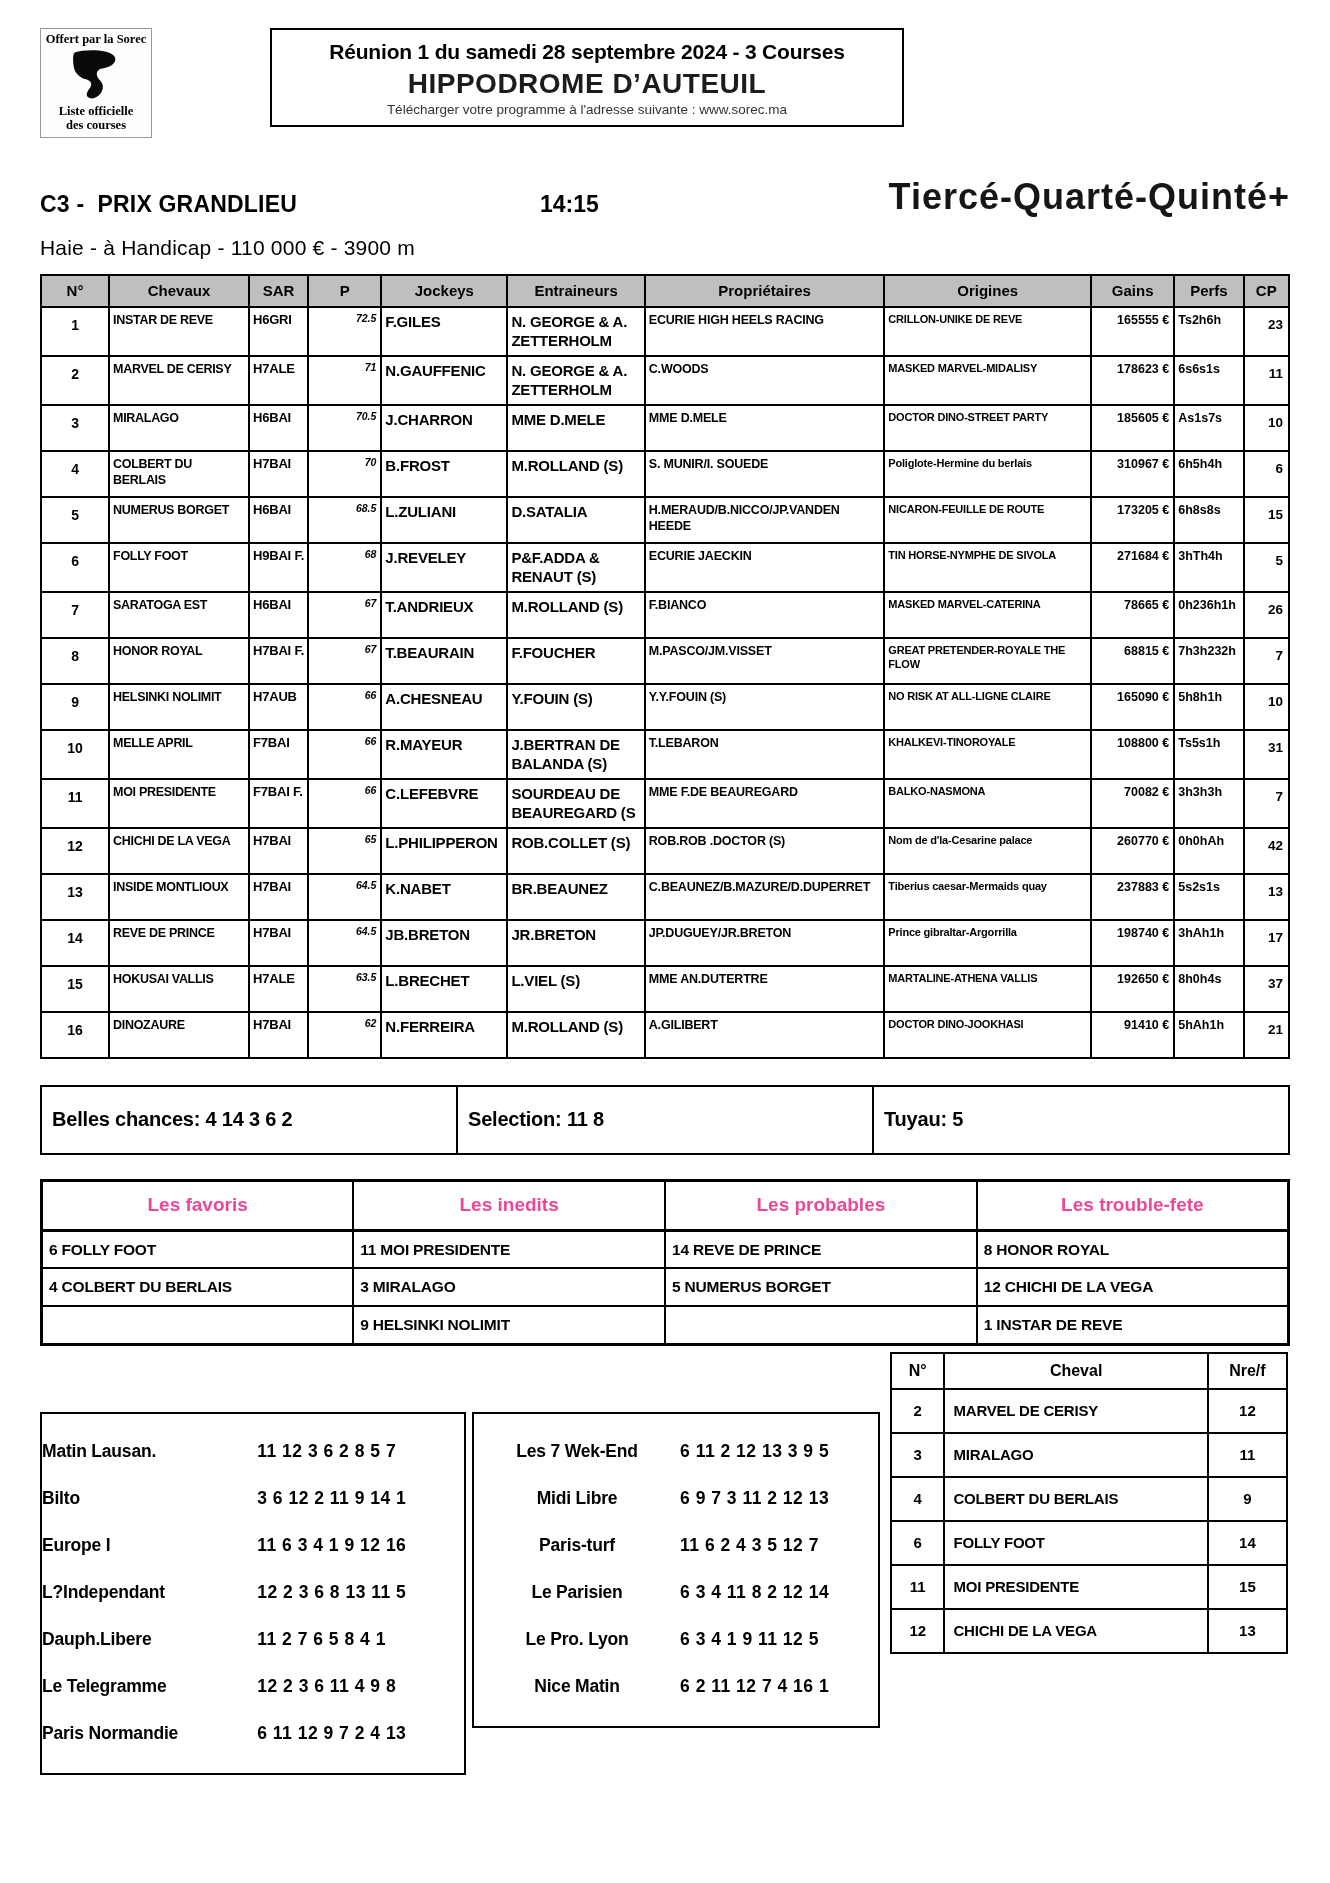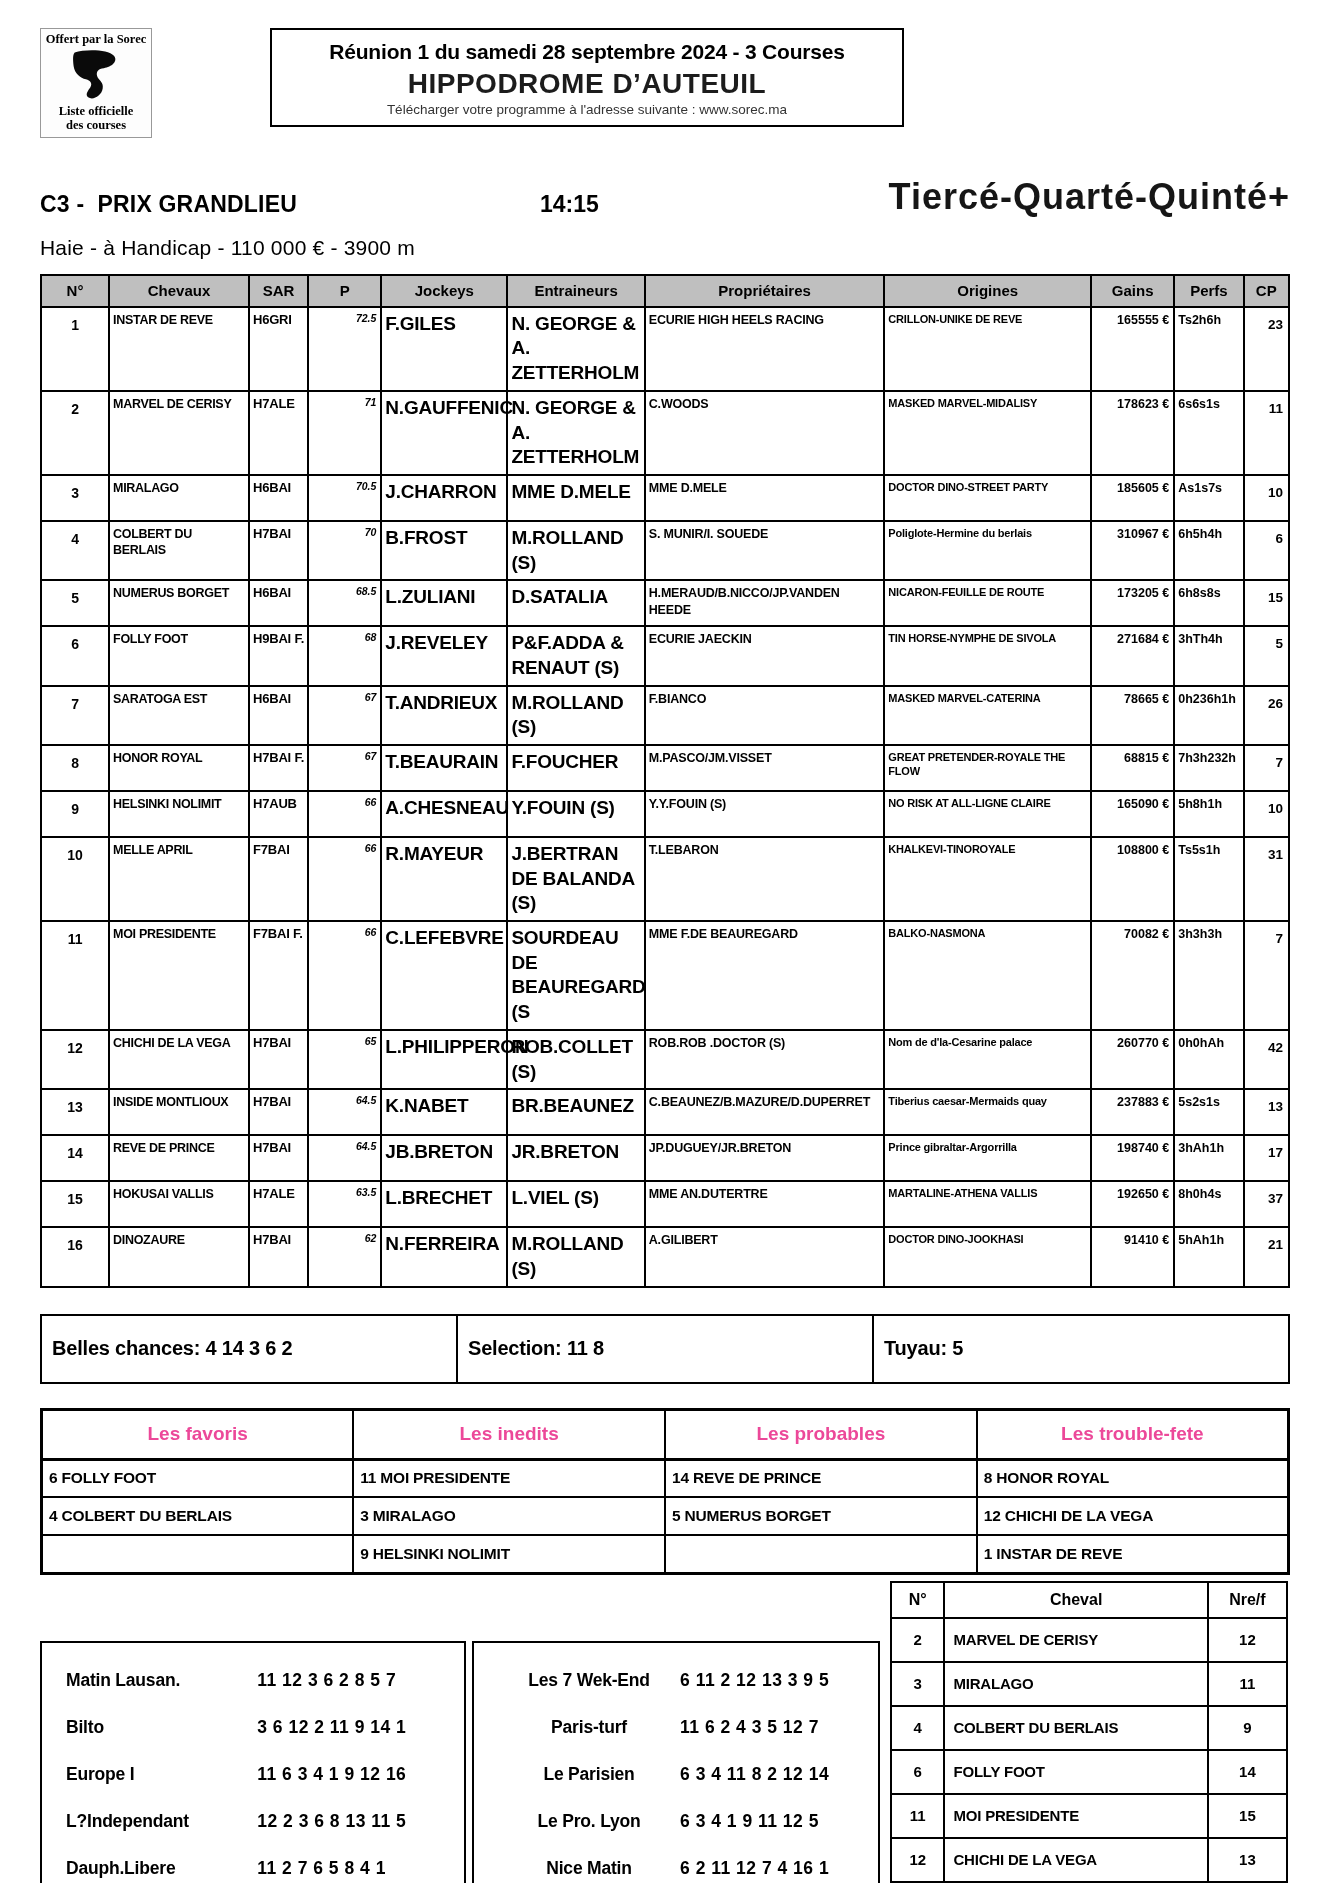--- a/index.html
+++ b/index.html
@@ -28,21 +28,21 @@
 
   
   table.entries { width:100%; margin-top:14px; border-collapse:collapse; table-layout:fixed; }
   table.entries th { background:#bfbfbf; border:2px solid #000; font-size:15px; font-weight:700; height:32px; padding:2px 1px; }
   table.entries td { border:2px solid #000; vertical-align:top; padding:4px 3px; line-height:1.3; }
   table.entries tr.entry { height:46px; }
   .c-num   { text-align:center; font-size:14px; font-weight:700; padding-top:8px !important; }
   .c-cheval{ font-weight:700; font-size:12.5px; letter-spacing:-0.3px; }
   .c-sar   { font-weight:700; font-size:13px; letter-spacing:-0.2px; }
   .c-p     { font-weight:700; font-size:10.5px; text-align:right; padding-right:4px !important;font-style:italic; }
-  .c-jockey, .c-trainer { font-weight:700; font-size:19px; letter-spacing:-0.2px; }
+  .c-jockey, .c-trainer { font-weight:700; font-size:15px; letter-spacing:-0.2px; }
   .c-owner { font-weight:700; font-size:12.5px; letter-spacing:-0.2px; overflow-wrap:anywhere; }
   .c-origins { font-weight:700; font-size:11px; letter-spacing:-0.2px; }
   .c-gains { font-weight:700; font-size:12.5px; text-align:right; padding-right:4px !important; white-space:nowrap; }
   .c-perfs { font-weight:700; font-size:12.5px; overflow-wrap:anywhere; }
   .c-cp    { font-weight:700; font-size:13.5px; text-align:right; padding-right:5px !important; padding-top:8px !important; }
 
   
   .chances-bar { margin-top:26px; border:2px solid #000; display:flex; height:70px; }
   .chances-cell { flex:1; border-right:2px solid #000; display:flex; align-items:center; padding-left:10px;
                   font-size:20px; font-weight:700; letter-spacing:-0.2px; }
@@ -52,21 +52,21 @@
   table.tips { margin-top:24px; width:100%; border-collapse:collapse; table-layout:fixed; border:3px solid #000; }
   table.tips th { border:2px solid #000; border-bottom:3px solid #000; font-size:19px; font-weight:700; height:50px; color:#ec4899; }
   table.tips td { border:2px solid #000; height:38px; font-size:15.5px; font-weight:700; padding-left:6px; letter-spacing:-0.2px; }
 
   
   .bottom { display:flex; margin-top:6px; align-items:flex-start; }
   .press-box { border:2px solid #000; margin-top:60px; padding:14px 0 16px; }
   .press-left { width:426px; }
   .press-mid  { width:408px; margin-left:6px;text-align:center; }
   .press-row { height:47px; display:flex; align-items:center; }
-  .press-name  { flex:0 0 51%; padding-left:24px; font-size:17.5px; font-weight:700; letter-spacing:-0.2px; }
+  .press-name  { flex:0 0 51%; font-size:17.5px; font-weight:700; letter-spacing:-0.2px; }
   .press-picks { font-size:17.5px; font-weight:700; letter-spacing:0.5px; white-space:nowrap; }
   .ref-wrap { margin-left:10px; width:398px; }
   table.ref { width:100%; border-collapse:collapse; table-layout:fixed; }
   table.ref th { border:2px solid #000; height:36px; font-size:16px; font-weight:700; }
   table.ref td { border:2px solid #000; height:44px; font-size:15px; font-weight:700; }
   .ref-num, .ref-nref { text-align:center; }
   .ref-name { padding-left:8px; letter-spacing:-0.2px; }
 </style>
 </head>
 <body>
@@ -442,20 +442,24 @@
         </div>
       </div>
 
     <div class="press-box press-mid">
 
         <div class="press-row">
           <div class="press-name">Les 7 Wek-End</div>
           <div class="press-picks">6 11 2 12 13 3 9 5</div>
         </div>
 
+        <div class="press-row">
+          <div class="press-name">Midi Libre</div>
+          <div class="press-picks">6 9 7 3 11 2 12 13</div>
+        </div>
 
         <div class="press-row">
           <div class="press-name">Paris-turf</div>
           <div class="press-picks">11 6 2 4 3 5 12 7</div>
         </div>
 
         <div class="press-row">
           <div class="press-name">Le Parisien</div>
           <div class="press-picks">6 3 4 11 8 2 12 14</div>
         </div>

